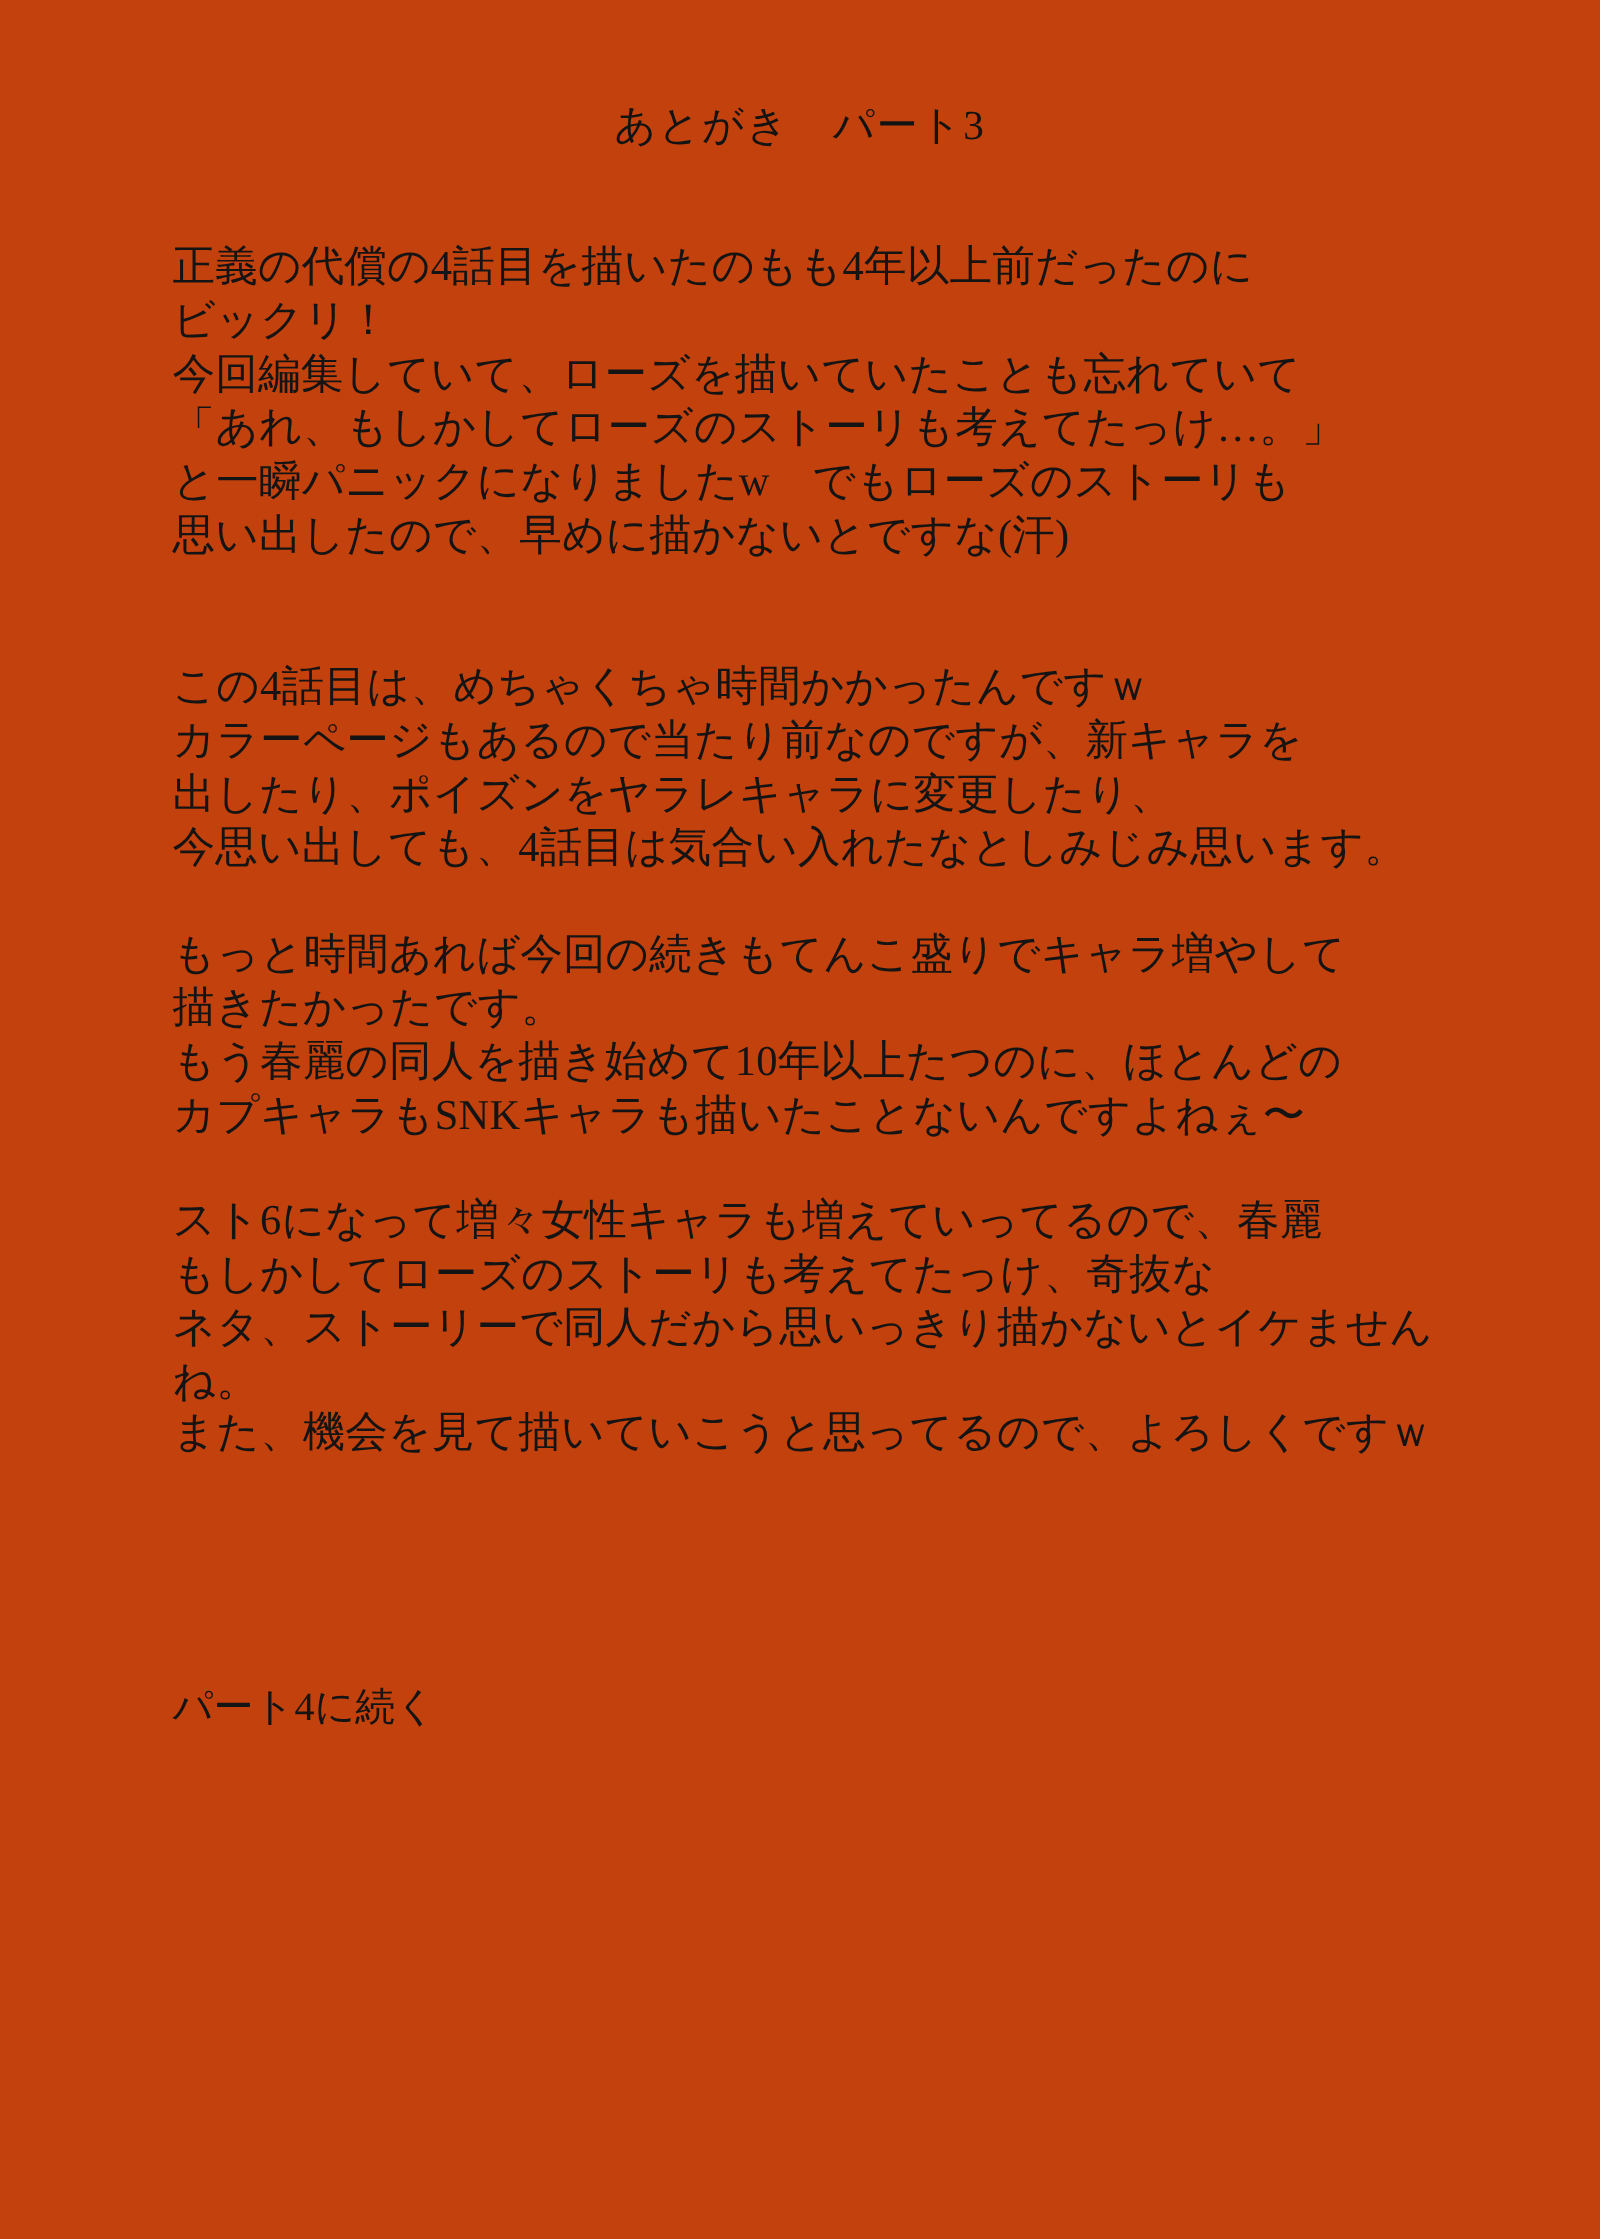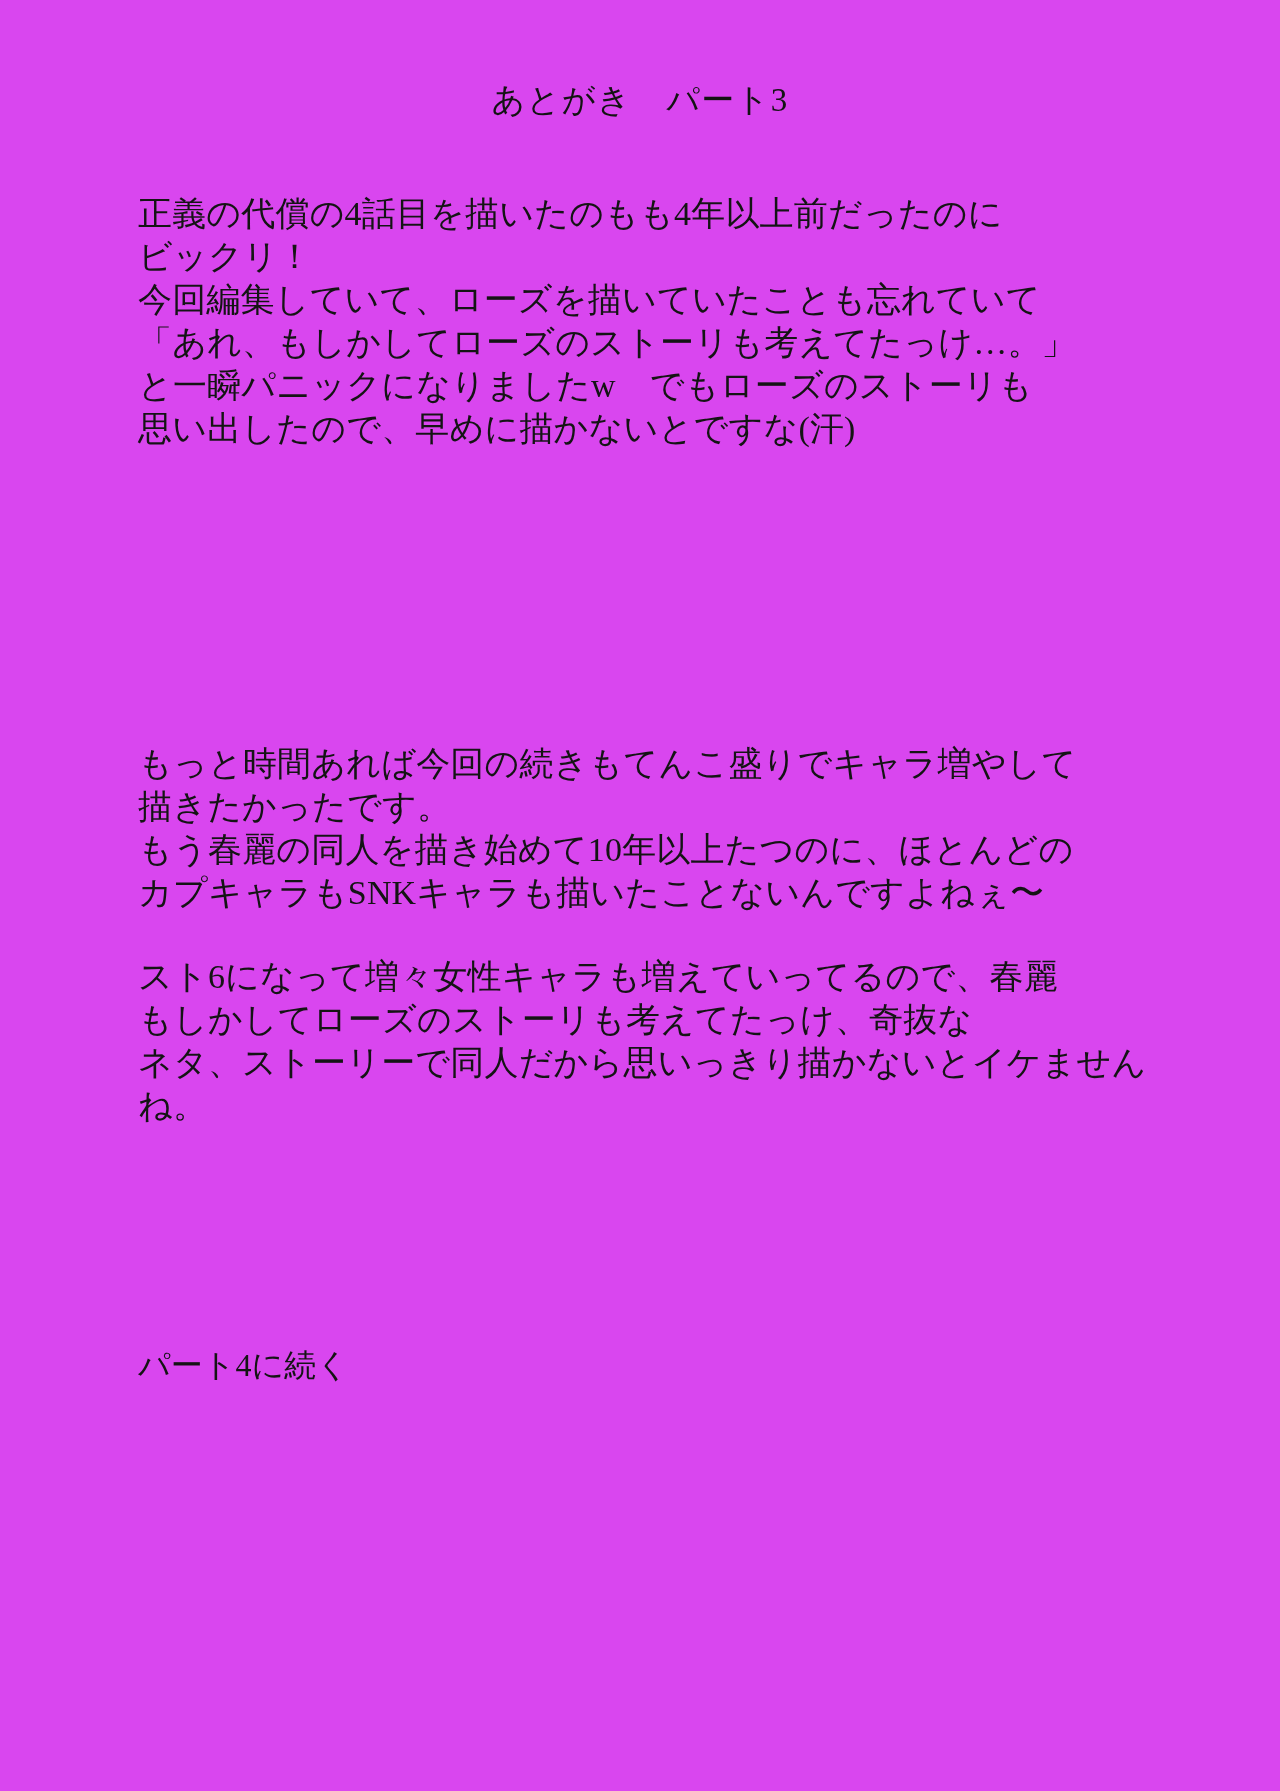--- a/index.html
+++ b/index.html
@@ -13,21 +13,21 @@
     font-family: "Liberation Serif", "DejaVu Serif", serif;
     color: #1a1a1a;
     position: relative;
     overflow: hidden;
   }
   .page {
     width: 1280px;
     height: 1791px;
     box-sizing: border-box;
     position: relative;
-    background: #d946ef;
+    background: #c2410c;
   }
   .title {
     position: absolute;
     top: 78px;
     left: 0;
     width: 100%;
     text-align: center;
     font-size: 33px;
     letter-spacing: 0.04em;
     color: #131313;
@@ -65,26 +65,31 @@
 
   <div class="title">あとがき　パート3</div>
 
   <div class="body-block" id="block-1">正義の代償の4話目を描いたのもも4年以上前だったのに
 ビックリ！
 今回編集していて、ローズを描いていたことも忘れていて
 「あれ、もしかしてローズのストーリも考えてたっけ…。」
 と一瞬パニックになりましたw　でもローズのストーリも
 思い出したので、早めに描かないとですな(汗)</div>
 
+  <div class="body-block" id="block-2">この4話目は、めちゃくちゃ時間かかったんですｗ
+カラーページもあるので当たり前なのですが、新キャラを
+出したり、ポイズンをヤラレキャラに変更したり、
+今思い出しても、4話目は気合い入れたなとしみじみ思います。</div>
 
   <div class="body-block" id="block-3">もっと時間あれば今回の続きもてんこ盛りでキャラ増やして
 描きたかったです。
 もう春麗の同人を描き始めて10年以上たつのに、ほとんどの
 カプキャラもSNKキャラも描いたことないんですよねぇ〜</div>
 
   <div class="body-block" id="block-4">スト6になって増々女性キャラも増えていってるので、春麗
 もしかしてローズのストーリも考えてたっけ、奇抜な
 ネタ、ストーリーで同人だから思いっきり描かないとイケませんね。</div>
 
+  <div class="body-block" id="block-5">また、機会を見て描いていこうと思ってるので、よろしくですｗ</div>
 
   <div class="footer">パート4に続く</div>
 
 </div>
 
 </body></html>

